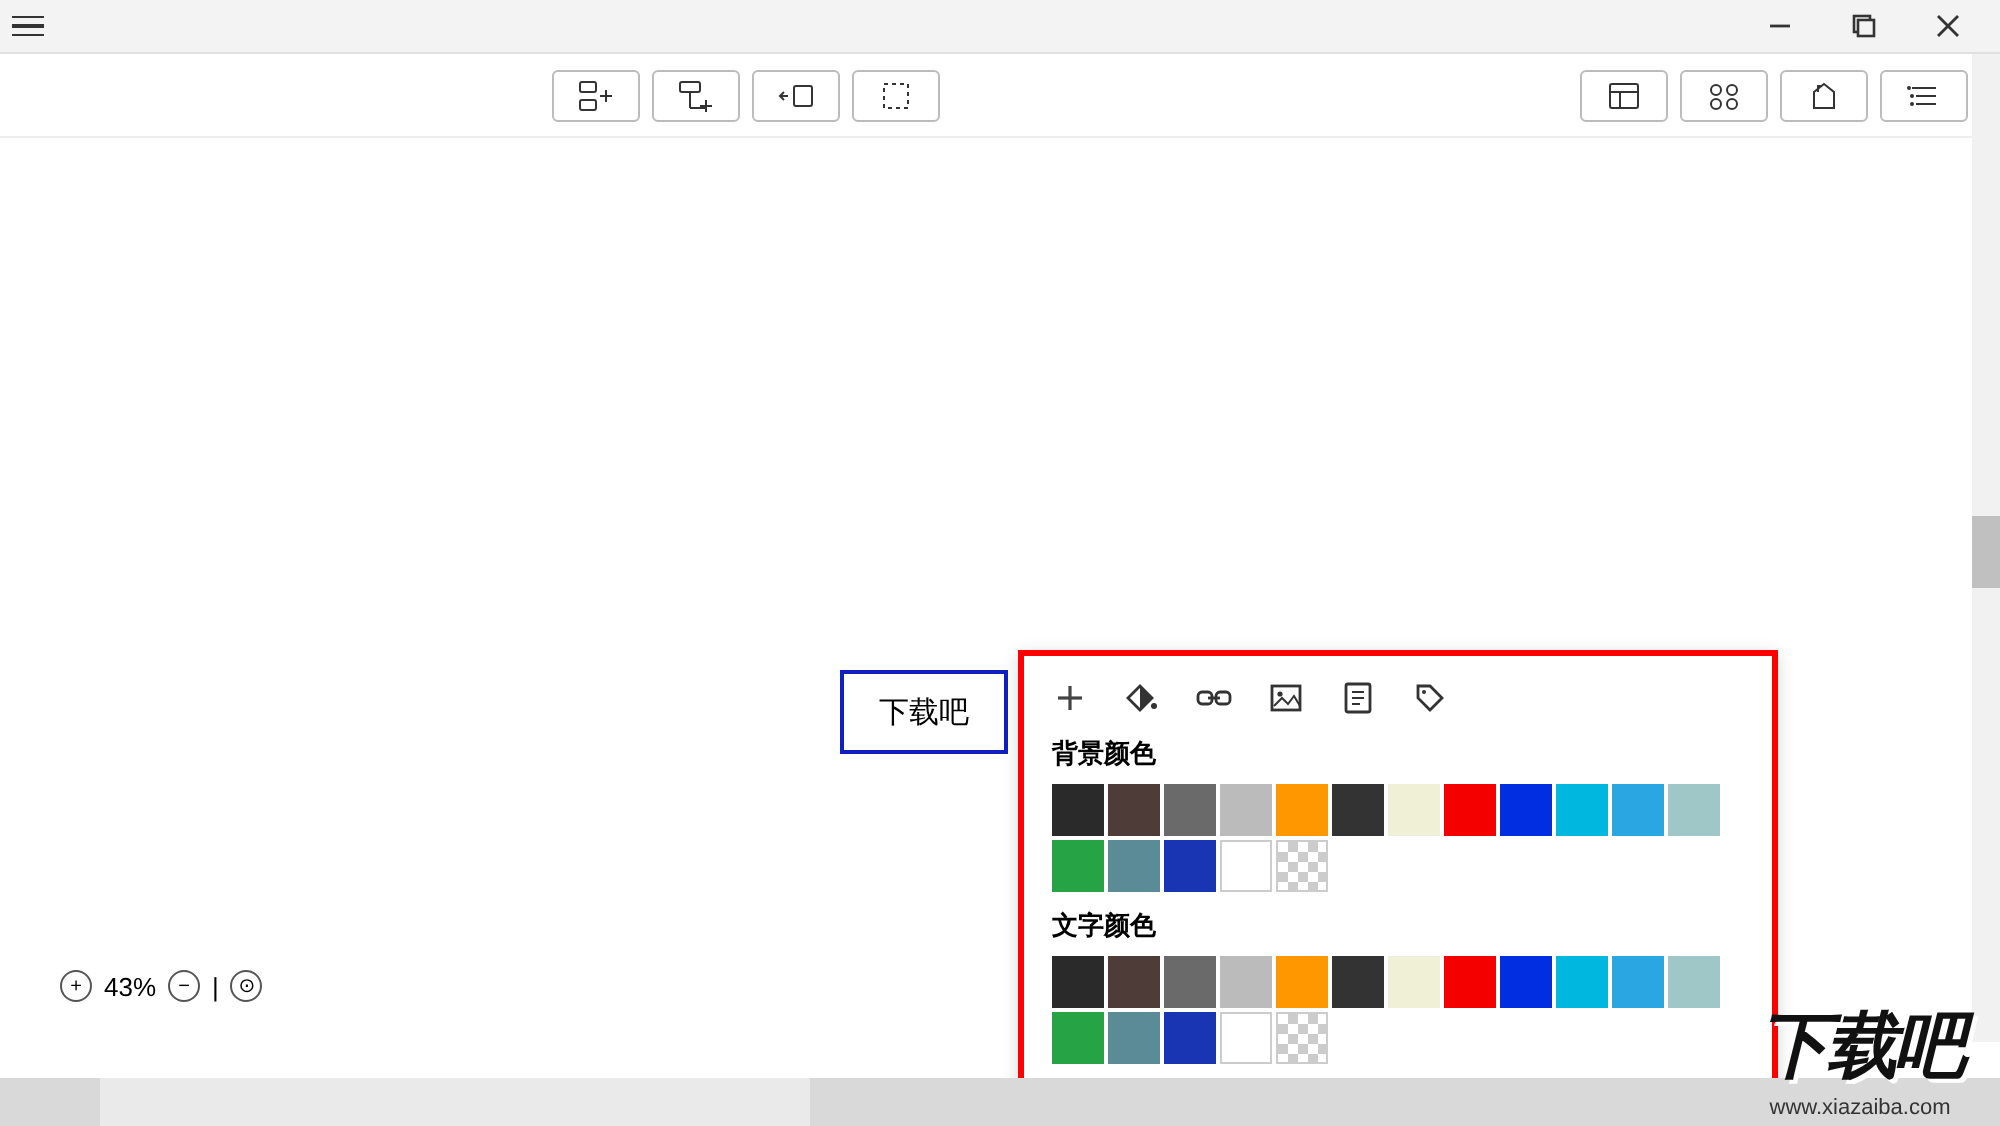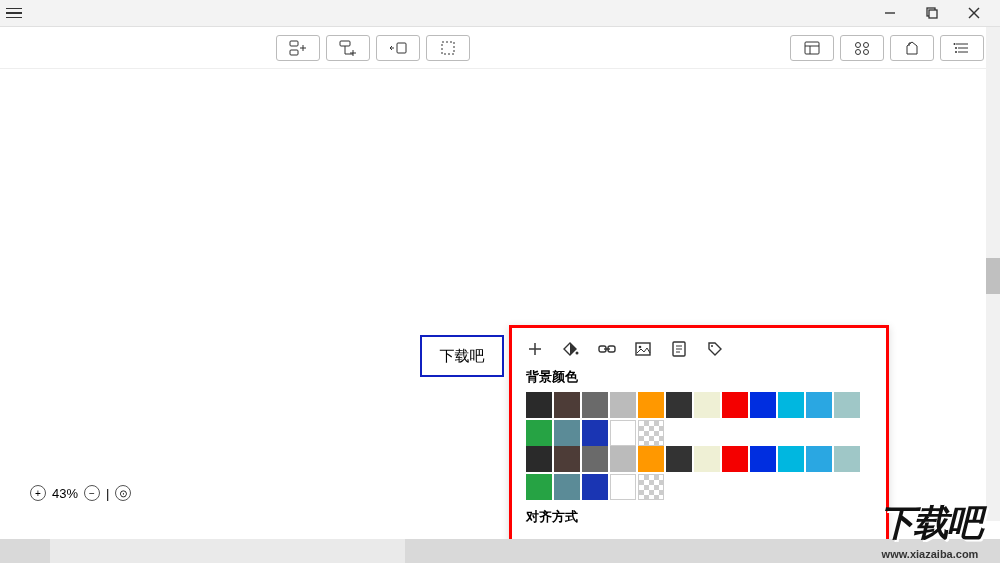--- a/index.html
+++ b/index.html
@@ -96,21 +96,21 @@
     .bottom-strip .lighter { position: absolute; left: 50px; width: 355px; height: 100%; background: #eaeaea; }
     .scrollbar-v { position: absolute; right: 0; top: 27px; width: 14px; height: 494px; background: #f1f1f1; }
     .scrollbar-thumb { position: absolute; right: 0; top: 258px; width: 14px; height: 36px; background: #c0c0c0; }
     .watermark {
       position: absolute; right: 0; bottom: 4px;
       width: 140px; height: 60px;
       color: #111; text-align: center;
       pointer-events: none;
     }
     .watermark .big { font-size: 36px; font-weight: 900; letter-spacing: -2px; font-style: italic; text-shadow: 2px 2px 0 #fff; }
-    .watermark .url { font-size: 11px; color: #333; font-weight: bold; }
+    .watermark .url { font-size: 11px; color: #333; }
     svg { display: block; }
   </style>
 </head>
 <body>
 
 <div class="titlebar">
   <div class="hamburger">
     <span></span>
       <span></span>
       <span></span>
@@ -265,20 +265,21 @@
         <div class="swatch" style="background: rgb(0, 183, 224);"></div>
         <div class="swatch" style="background: rgb(42, 167, 226);"></div>
         <div class="swatch" style="background: rgb(159, 199, 199);"></div>
         <div class="swatch" style="background: rgb(38, 163, 68);"></div>
         <div class="swatch" style="background: rgb(91, 139, 151);"></div>
         <div class="swatch" style="background: rgb(26, 53, 179);"></div>
         <div class="swatch white" style="background: rgb(255, 255, 255);"></div>
         <div class="swatch none"></div>
       </div>
 
+    <div class="section-title">文字颜色</div>
     <div class="swatches" id="tx-sw">
         <div class="swatch" style="background: rgb(42, 42, 42);"></div>
         <div class="swatch" style="background: rgb(77, 60, 55);"></div>
         <div class="swatch" style="background: rgb(106, 106, 106);"></div>
         <div class="swatch" style="background: rgb(187, 187, 187);"></div>
         <div class="swatch" style="background: rgb(255, 152, 0);"></div>
         <div class="swatch" style="background: rgb(51, 51, 51);"></div>
         <div class="swatch" style="background: rgb(239, 240, 213);"></div>
         <div class="swatch" style="background: rgb(244, 0, 0);"></div>
         <div class="swatch" style="background: rgb(0, 46, 224);"></div>

